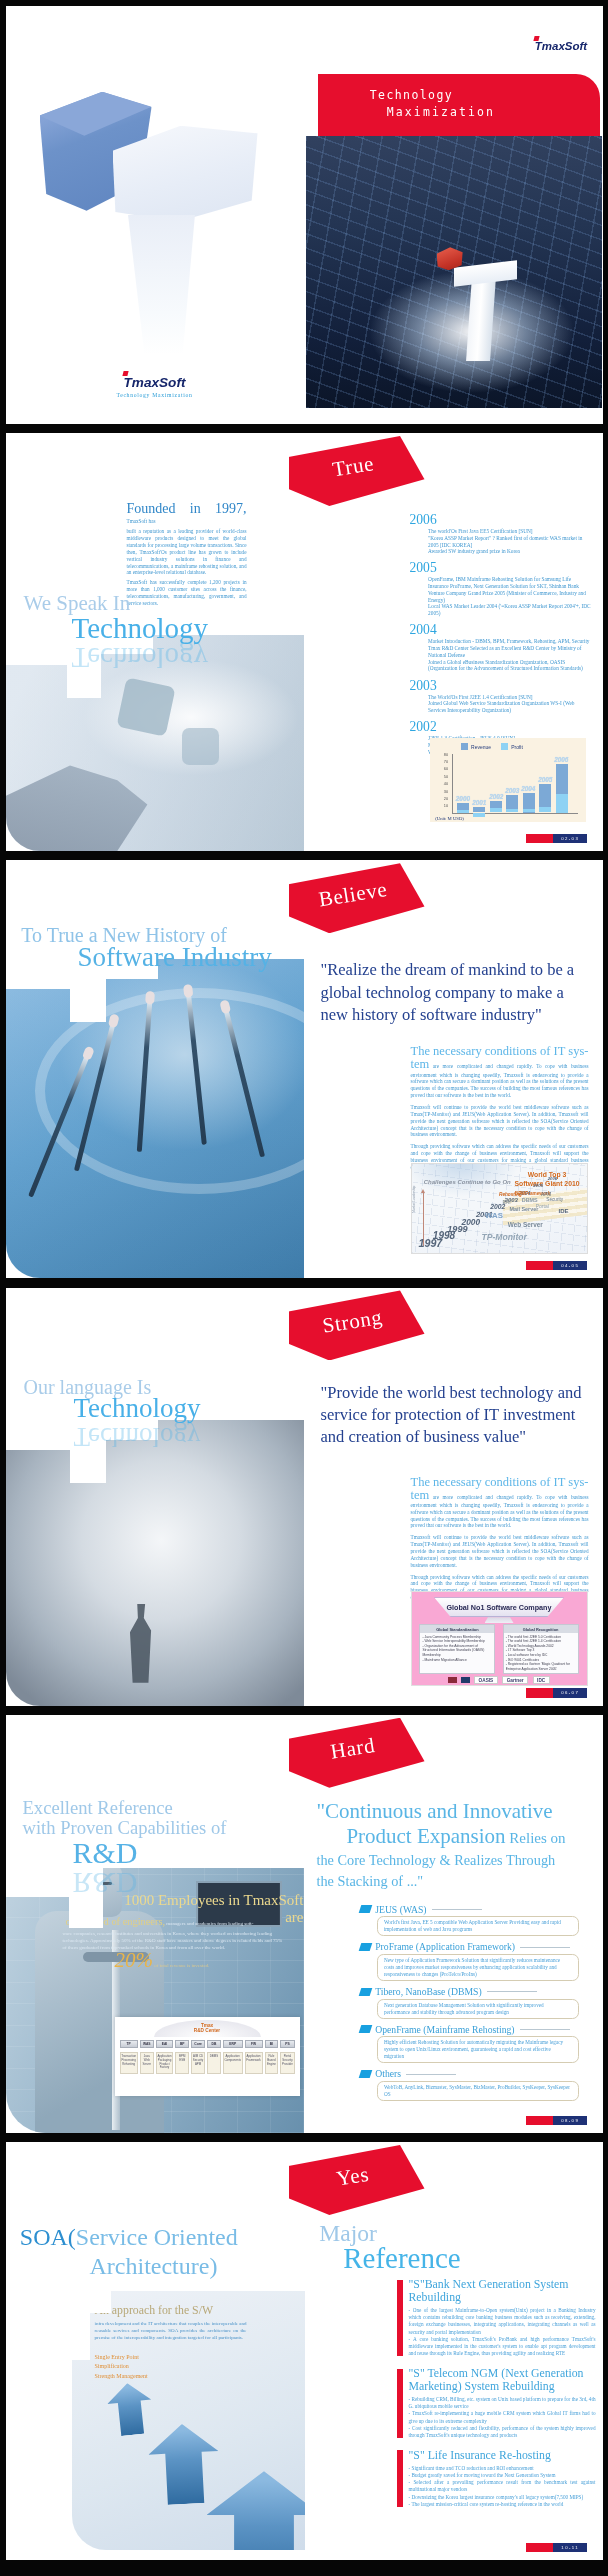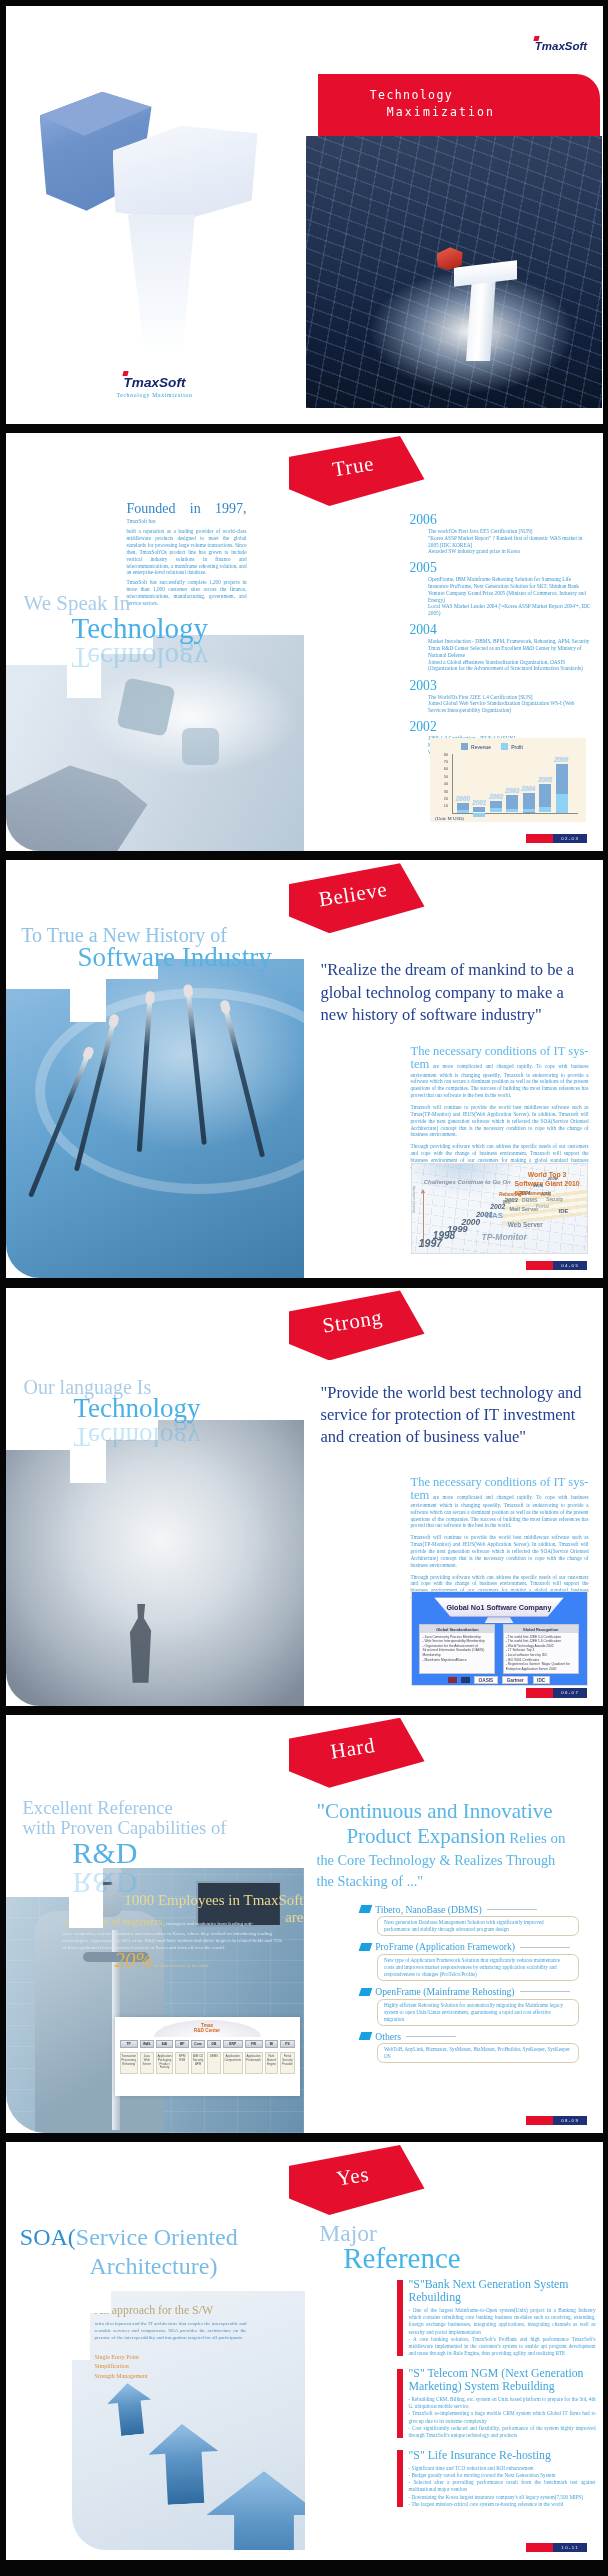--- a/index.html
+++ b/index.html
@@ -97,21 +97,21 @@
   .rm-title-l{position:absolute;left:7%;top:17%;font-family:"Liberation Sans",sans-serif;font-weight:bold;font-style:italic;font-size:6px;color:#8a93a0;}
   .rm-title-r{position:absolute;right:4%;top:8%;text-align:center;font-family:"Liberation Sans",sans-serif;font-weight:bold;font-size:6.8px;color:#d2691e;line-height:1.2;}
   .rm-axis{position:absolute;left:6.5%;top:30%;bottom:8%;width:0.7px;background:#c08878;}
   .rm-axis::before{content:'';position:absolute;top:-3.6px;left:-1.8px;border:2.1px solid transparent;border-bottom:4.3px solid #c08878;}
   .rm-axis-label{position:absolute;left:1.5%;top:52%;font-size:3.6px;color:#8a97a8;transform:rotate(-90deg);transform-origin:left;}
   .rm-item{position:absolute;font-family:"Liberation Sans",sans-serif;white-space:nowrap;}
   
   .photo-spray{top:132px;background:
       radial-gradient(circle at 52% 42%,#f4f6f8,#d4dbe2 35%,#a8b4c0 65%,#7e8a98 90%);}
   .spray-fig{position:absolute;left:40%;bottom:8%;width:33px;height:79px;background:#48545f;clip-path:polygon(38% 0,62% 0,58% 18%,80% 34%,72% 100%,24% 100%,16% 36%,40% 18%);opacity:.85;}
-  .gt-panel{position:absolute;left:107px;top:303px;width:175px;height:93px;background:#3b82f6;border:0.7px solid #e0e0e0;z-index:3;}
+  .gt-panel{position:absolute;left:107px;top:303px;width:175px;height:93px;background:#f9a8d4;border:0.7px solid #e0e0e0;z-index:3;}
   .gt-banner{width:130px;height:20px;margin:5.7px auto 0 auto;background:linear-gradient(#ffffff,#e4e2f0);clip-path:polygon(0 0,100% 0,87% 100%,13% 100%);
       display:flex;align-items:center;justify-content:center;font-family:"Liberation Sans",sans-serif;font-weight:bold;font-size:7.2px;color:#2a2a55;
       border:0.7px solid #b8b2d6;box-sizing:border-box;}
   .gt-conn{width:29px;height:5.7px;margin:0 auto;background:linear-gradient(#d8d8e4,#efeff6);clip-path:polygon(12% 0,88% 0,100% 100%,0 100%);}
   .gt-row{display:flex;justify-content:center;gap:7.2px;margin-top:1.4px;}
   .gt-box{width:74px;border:0.7px solid #c6c6d2;background:#fbfbfd;}
   .gt-box h5{margin:0;padding:1.4px 0;background:#d8dce4;font-family:"Liberation Sans",sans-serif;font-size:3.9px;font-weight:bold;color:#333a55;text-align:center;}
   .gt-box ul{margin:0;padding:1.4px 2.1px;list-style:none;}
   .gt-box li{font-family:"Liberation Sans",sans-serif;font-size:3.3px;line-height:1.4;color:#445;}
   .gt-box li::before{content:'- ';}
@@ -537,42 +537,50 @@
     </div>
     <div class="page right">
       <div class="hd-quote">
         <div class="l1">"Continuous and Innovative</div>
         <div class="l2"><span>Product Expansion</span><span class="sfx"> Relies on</span></div>
         <div class="l3">the Core Technology &amp; Realizes Through</div>
         <div class="l4">the Stacking of ..."</div>
       </div>
       <div class="products">
 
+          <div class="prod">
+            <div class="prod-head">
+              <span class="prod-ico"></span>
+              <span class="prod-name">JEUS (WAS)</span>
+              <span class="prod-line"></span>
+            </div>
+            <div class="prod-desc">World's first Java, EE 5 compatible Web Application Server Providing easy and rapid implementation of web and Java programs</div>
+          </div>
+
+          <div class="prod">
+            <div class="prod-head">
+              <span class="prod-ico"></span>
+              <span class="prod-name">ProFrame (Application Framework)</span>
+              <span class="prod-line"></span>
+            </div>
+            <div class="prod-desc">New type of Application Framework Solution that significantly reduces maintenance costs and improves market responsiveness by enhancing application scalability and responsiveness to changes (ProTelco/ProIns)</div>
+          </div>
 
           <div class="prod">
             <div class="prod-head">
               <span class="prod-ico"></span>
               <span class="prod-name">Tibero, NanoBase (DBMS)</span>
               <span class="prod-line"></span>
             </div>
             <div class="prod-desc">Next generation Database Management Solution with significantly improved performance and stability through advanced program design</div>
           </div>
 
           <div class="prod">
             <div class="prod-head">
               <span class="prod-ico"></span>
-              <span class="prod-name">ProFrame (Application Framework)</span>
-              <span class="prod-line"></span>
-            </div>
-            <div class="prod-desc">New type of Application Framework Solution that significantly reduces maintenance costs and improves market responsiveness by enhancing application scalability and responsiveness to changes (ProTelco/ProIns)</div>
-          </div>
-
-          <div class="prod">
-            <div class="prod-head">
-              <span class="prod-ico"></span>
               <span class="prod-name">OpenFrame (Mainframe Rehosting)</span>
               <span class="prod-line"></span>
             </div>
             <div class="prod-desc">Highly efficient Rehosting Solution for automatically migrating the Mainframe legacy system to open Unix/Linux environment, guaranteeing a rapid and cost effective migration</div>
           </div>
 
           <div class="prod">
             <div class="prod-head">
               <span class="prod-ico"></span>
               <span class="prod-name">Others</span>

